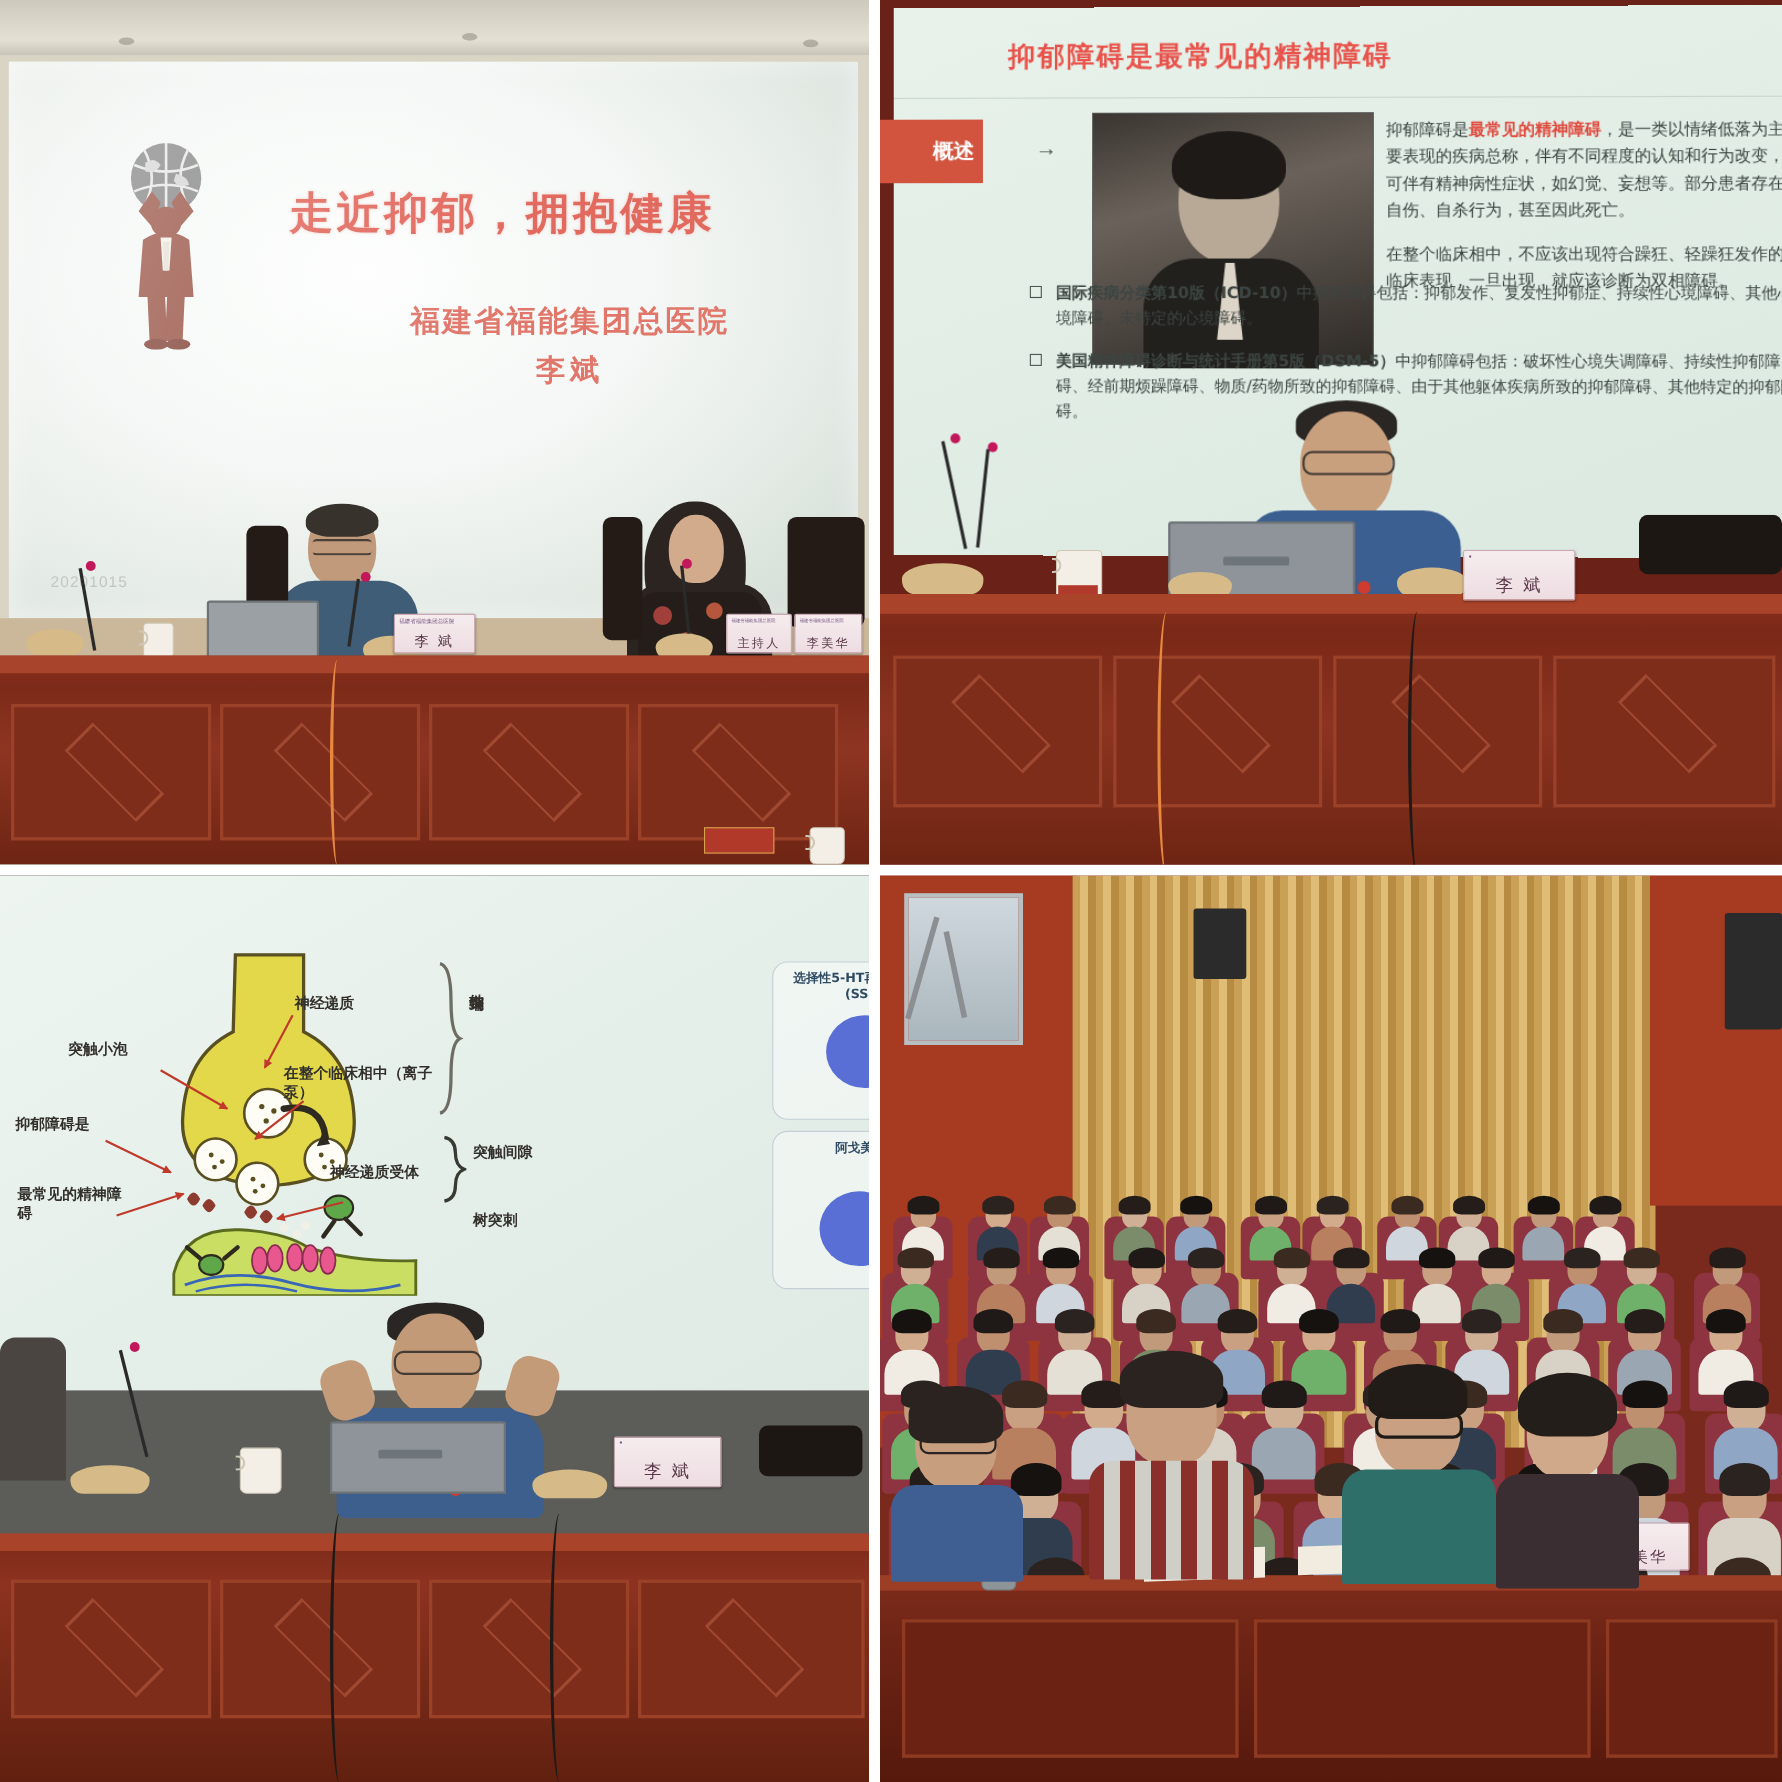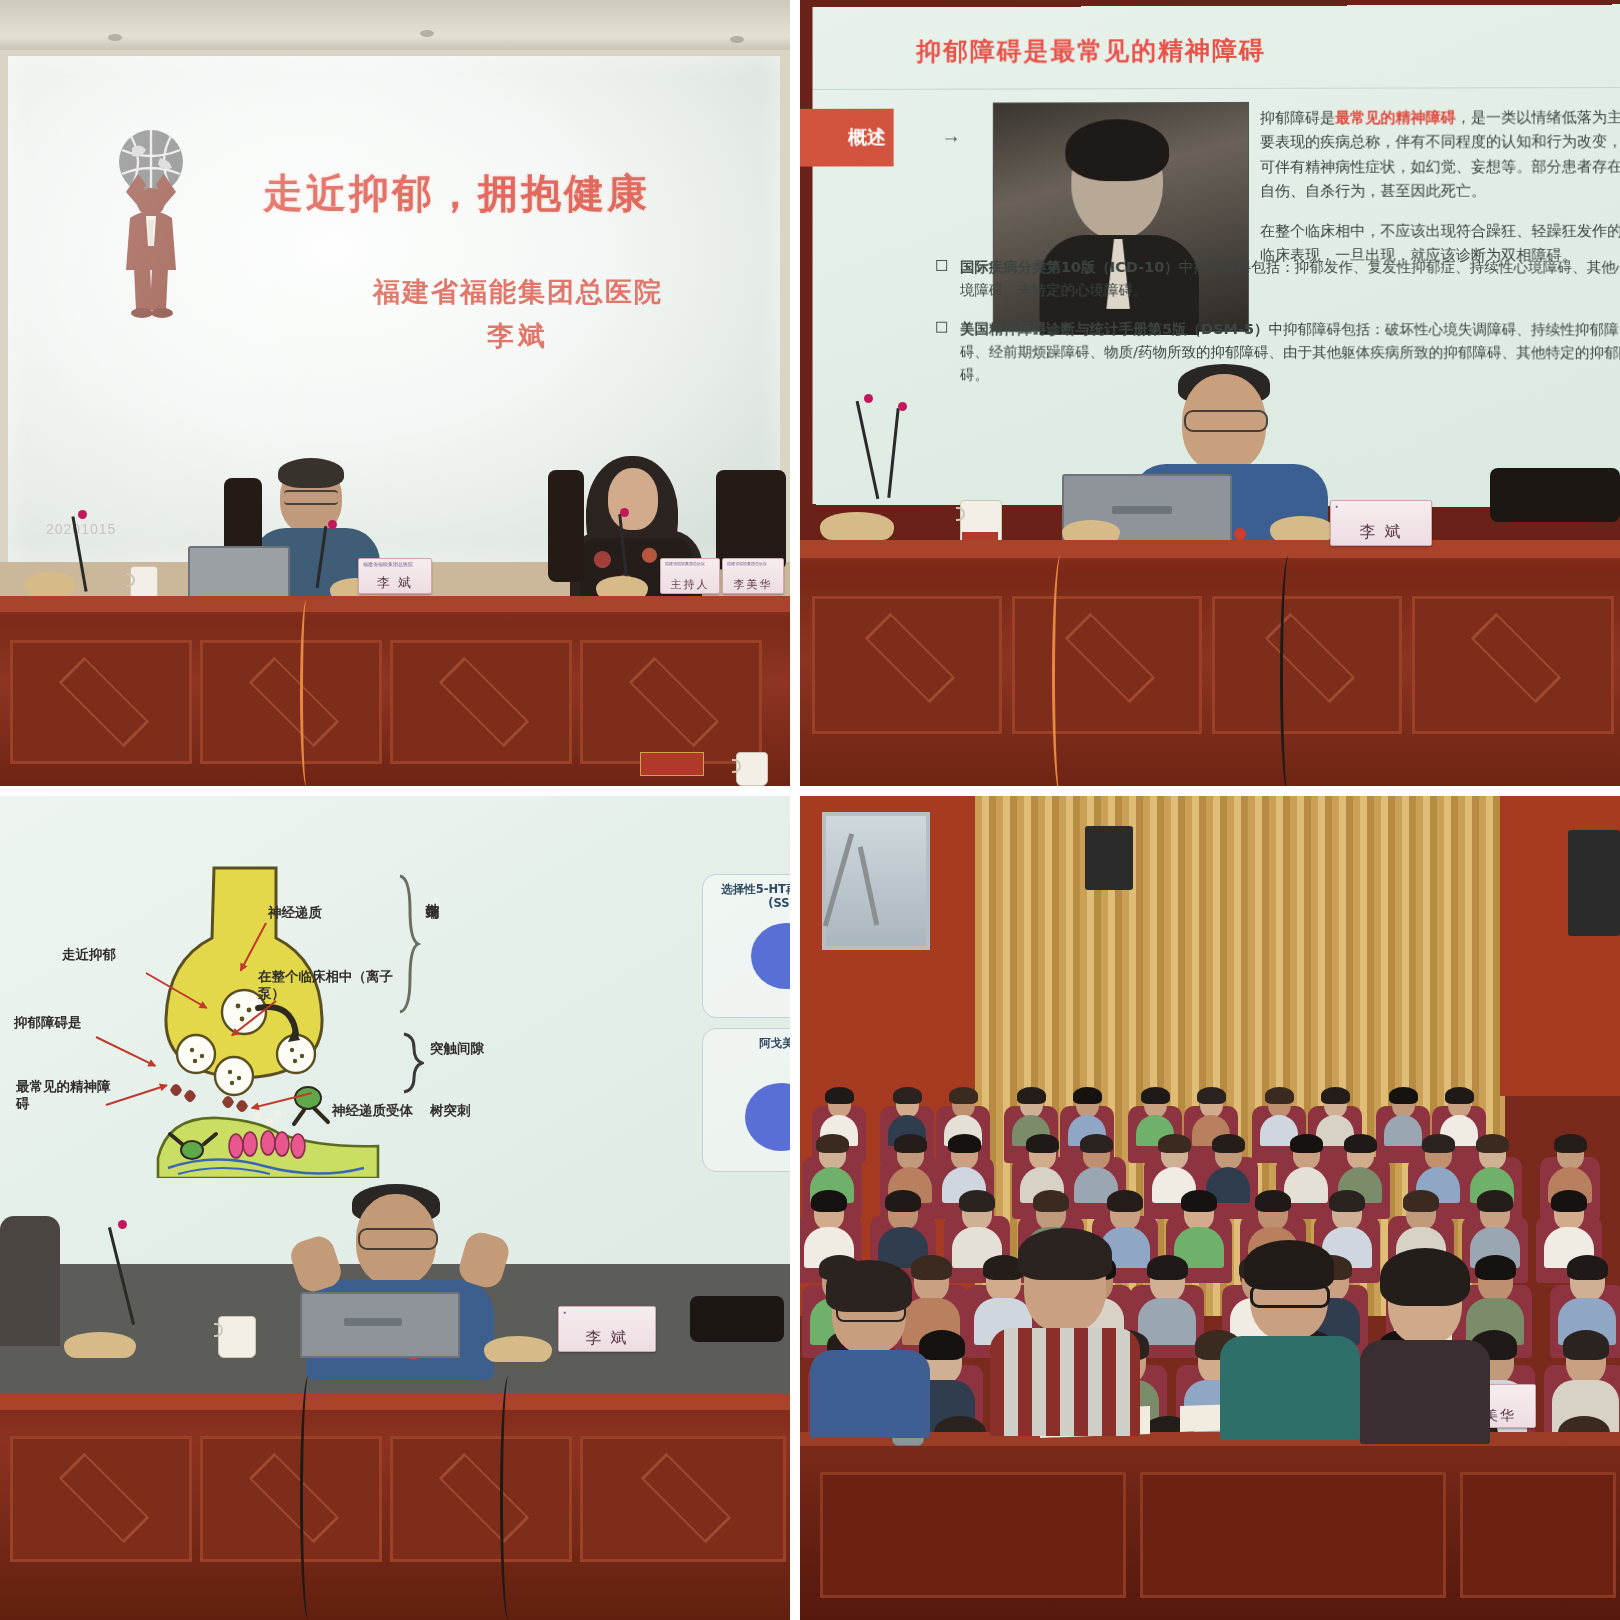--- a/index.html
+++ b/index.html
@@ -354,26 +354,26 @@
           <ellipse cx="150" cy="285" rx="7" ry="12"></ellipse>
             <ellipse cx="164" cy="286" rx="7" ry="12"></ellipse>
           <ellipse cx="180" cy="288" rx="7" ry="12"></ellipse>
         </g>
         <ellipse cx="74" cy="292" rx="11" ry="9" fill="#5fa84a" stroke="#2f2a20" stroke-width="2"></ellipse>
         <path d="M64 286 l-12 -10 M86 286 l12 -10" stroke="#2f2a20" stroke-width="4" stroke-linecap="round"></path>
         <path d="M50 310 q46 -16 96 -2 q52 14 100 2" fill="none" stroke="#3a66b8" stroke-width="2.6"></path>
         <path d="M60 316 q44 -12 92 0" fill="none" stroke="#3a66b8" stroke-width="2.2"></path>
       </svg>
 
-      <div class="syn-label" style="left:62px;top:150px;">走近抑郁</div>
+      <div class="syn-label" style="left:62px;top:150px;">突触小泡</div>
       <div class="syn-label" style="left:268px;top:108px;text-align:center;">神经递质</div>
       <div class="syn-label" style="left:258px;top:172px;width:160px;">在整个临床相中（离子泵）</div>
       <div class="syn-label" style="left:14px;top:218px;">抑郁障碍是</div>
       <div class="syn-label" style="left:16px;top:282px;width:100px;">最常见的精神障碍</div>
-      <div class="syn-label" style="left:332px;top:262px;width:84px;margin-top:44px;">神经递质受体</div>
+      <div class="syn-label" style="left:300px;top:262px;width:84px;">神经递质受体</div>
 
       <div class="arrowline" style="left:146px;top:176px;width:70px;transform:rotate(30deg);"></div>
       <div class="arrowline" style="left:266px;top:126px;width:54px;transform:rotate(118deg);"></div>
       <div class="arrowline" style="left:276px;top:204px;width:56px;transform:rotate(142deg);"></div>
       <div class="arrowline" style="left:96px;top:240px;width:66px;transform:rotate(26deg);"></div>
       <div class="arrowline" style="left:106px;top:308px;width:64px;transform:rotate(-18deg);"></div>
       <div class="arrowline" style="left:312px;top:296px;width:62px;transform:rotate(166deg);"></div>
 
       <svg style="position:absolute;left:396px;top:78px;width:26px;height:140px;" viewBox="0 0 26 140">
         <path d="M4 2 q10 2 10 34 q0 30 8 34 q-8 4 -8 34 q0 32 -10 34" fill="none" stroke="#6d6d63" stroke-width="3"></path>

